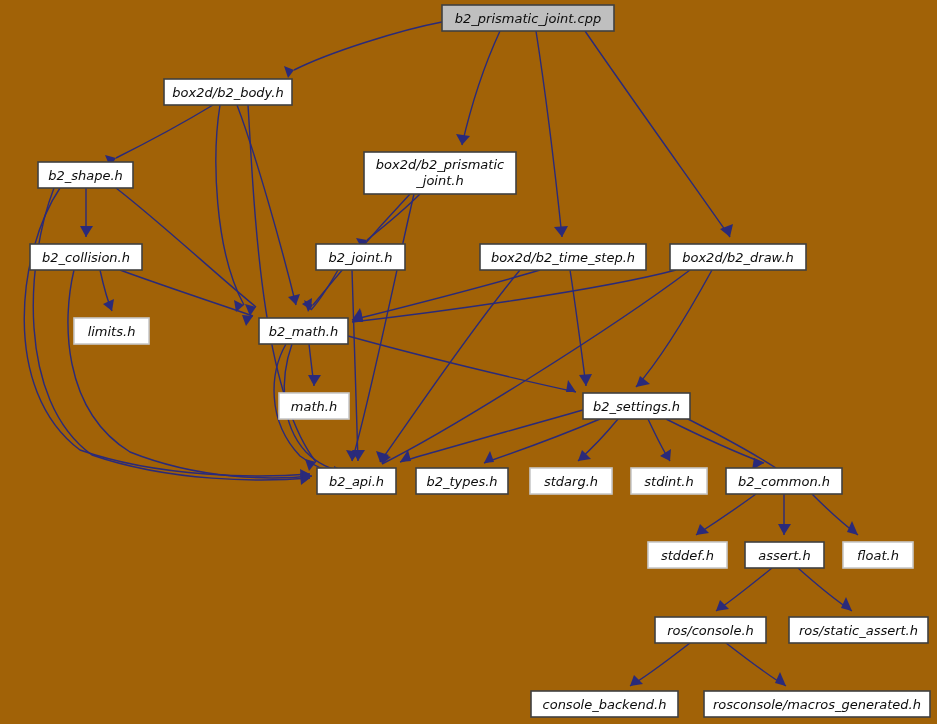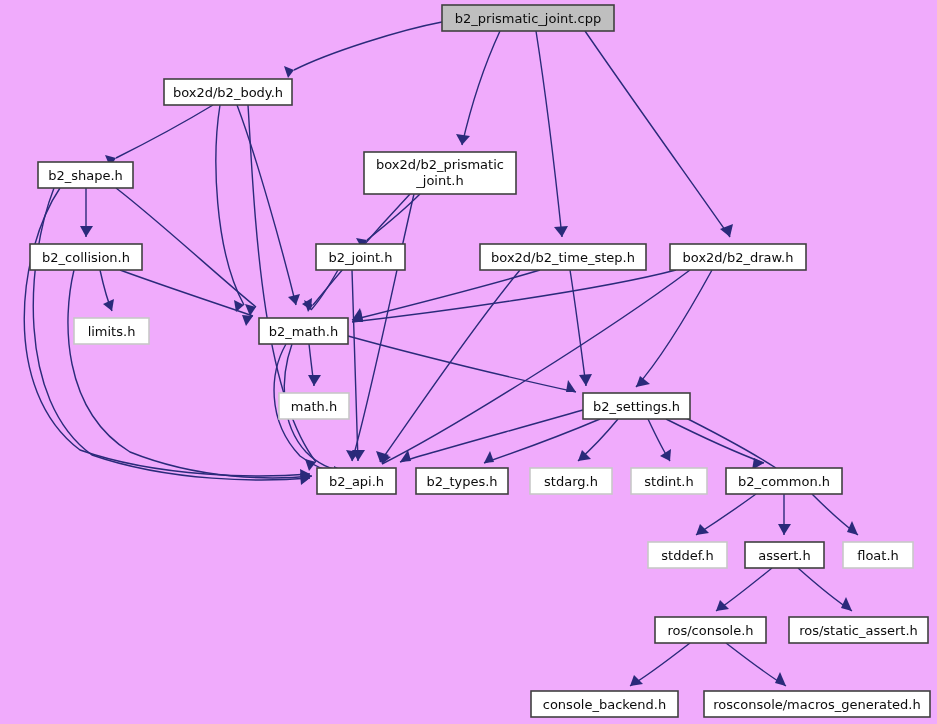--- a/index.html
+++ b/index.html
@@ -10,21 +10,22 @@
   body {
     width: 937px;
     height: 724px;
     overflow: hidden;
     font-family: "DejaVu Sans", sans-serif;
   }
   #graph-root {
     position: relative;
     width: 937px;
     height: 724px;
-    background: #f0abfc;
+    background: #a16207;
+    font-style: italic;
   }
   svg#dep-graph {
     display: block;
     width: 937px;
     height: 724px;
   }
   .edge-path {
     fill: none;
     stroke: #2a2a7a;
     stroke-width: 1.4;

